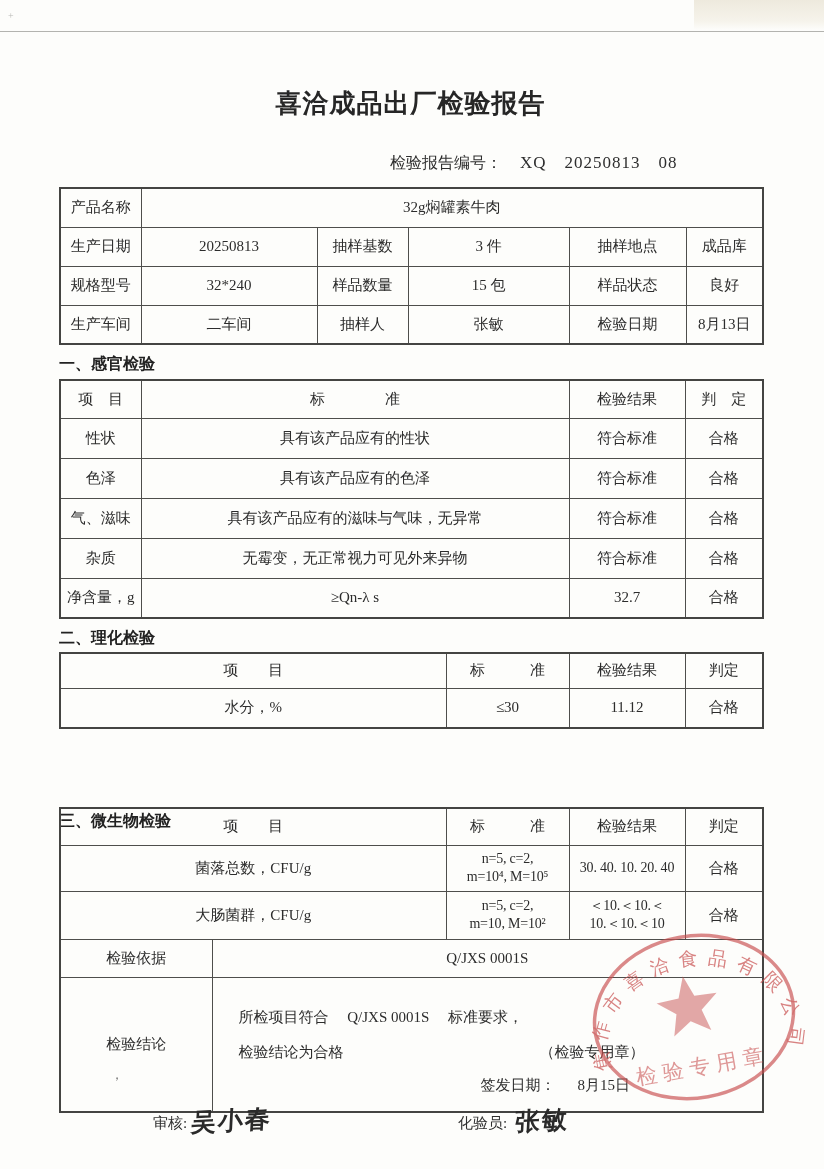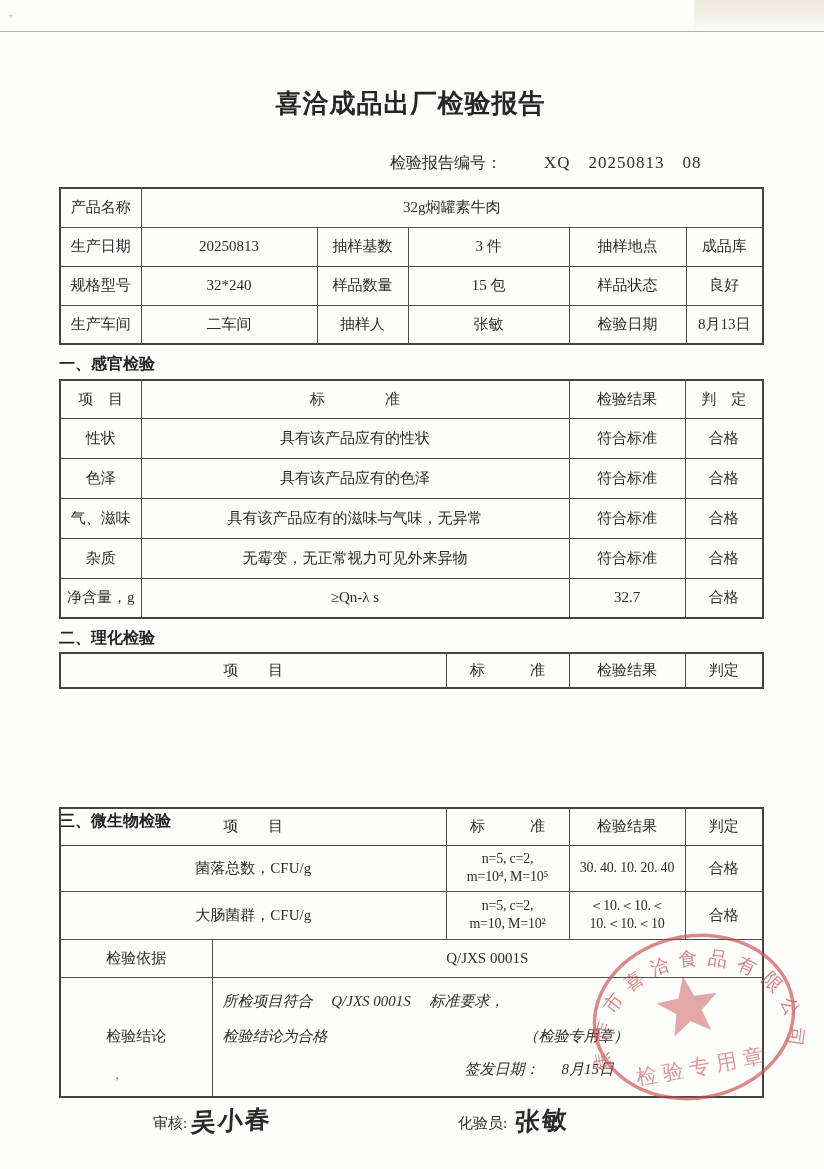--- a/index.html
+++ b/index.html
@@ -13,41 +13,41 @@
   
   .scan-line{position:absolute;left:0;top:31px;width:824px;height:1px;background:#9a9a96;opacity:.75;}
   .scan-topright{position:absolute;right:0;top:0;width:130px;height:30px;
     background:linear-gradient(180deg,#ece7da 0%,#f5f2e9 70%,#fdfdfb 100%);opacity:.9;}
   .scan-plus{position:absolute;left:8px;top:10px;font-size:10px;color:#b9b9b6;}
   .scan-comma{position:absolute;left:110px;top:1066px;font-size:14px;color:#777;}
   .content{position:absolute;left:59px;top:0;width:703px;}
   .title{position:absolute;top:86px;left:0;width:100%;text-align:center;
     font-size:26px;font-weight:700;letter-spacing:1px;color:#262626;margin:0;}
   .report-no{position:absolute;top:151px;left:331px;font-size:16px;white-space:nowrap;}
-  .report-no .rn-val{margin-left:42px;font-size:17px;letter-spacing:1px;}
+  .report-no .rn-val{margin-left:18px;font-size:17px;letter-spacing:1px;}
   table.t{position:absolute;left:0;width:703px;border-collapse:collapse;table-layout:fixed;
     font-size:15px;color:#2c2c2c;}
   table.t td{border:1.5px solid #4e4e4c;text-align:center;vertical-align:middle;
     padding:2px 4px;overflow:hidden;}
   table.t{border:2px solid #444442;}
   td.lft{text-align:left;padding-left:8px;}
   td.lbl{text-align:left;padding-left:6px;}
   .sec{position:absolute;left:0;font-size:16px;font-weight:700;color:#222;}
   .t1{top:187px;} .t1 tr{height:39px;padding-left:36px;}
   .sec1{top:354px;}
   .t2{top:379px;} .t2 tr{height:40px;} .t2 tr.hd{height:38px;}
   .sec2{top:628px;}
   .t3{top:652px;} .t3 tr{height:40px;} .t3 tr.hd{height:35px;}
   .sec3{top:783px;margin-top:28px;}
   .t4{top:807px;}
   .t4 tr.hd{height:37px;}
   .t4 tr.r1{height:46px;} .t4 tr.r2{height:48px;}
   .t4 tr.basis{height:38px;} .t4 tr.concl{height:120px;}
   .pre{white-space:pre-line;font-size:14px;line-height:1.3;letter-spacing:-0.2px;}
-  .concl-cell{vertical-align:top !important;text-align:left !important;padding:0 !important;font-style:italic;}
+  .concl-cell{vertical-align:top !important;text-align:left !important;padding:16px !important;}
   .concl-line1{margin:14px 0 0 10px;font-size:15px;}
   .concl-line2{display:flex;margin:16px 0 0 10px;font-size:15px;}
   .concl-seal-note{margin-left:196px;}
   .concl-line3{margin:14px 0 0 252px;font-size:15px;}
   .concl-line3 .date{margin-left:22px;}
   .sigrow{position:absolute;left:0;top:1100px;width:703px;height:50px;}
   .siglabel{position:absolute;font-size:15px;top:14px;}
   .handwrite{position:absolute;font-size:25px;font-weight:600;color:#2a2a2a;
     transform:rotate(-3deg) skewX(-6deg);letter-spacing:2px;top:4px;}
   .stamp{position:absolute;left:583px;top:922px;opacity:.82;pointer-events:none;}
@@ -169,20 +169,26 @@
           <col style="width:116px">
           <col style="width:78px">
         </colgroup>
       <tbody>
           <tr class="hd">
         <td>项　　目</td>
         <td>标　　　准</td>
         <td>检验结果</td>
         <td>判定</td>
       </tr>
+      <tr>
+        <td class="lft">水分，%</td>
+        <td>≤30</td>
+        <td>11.12</td>
+        <td>合格</td>
+      </tr>
     </tbody>
       </table>
 
     <div class="sec sec3">三、微生物检验</div>
 
     <table class="t t4">
       <colgroup>
           <col style="width:152px">
           <col style="width:234px">
           <col style="width:123px">

